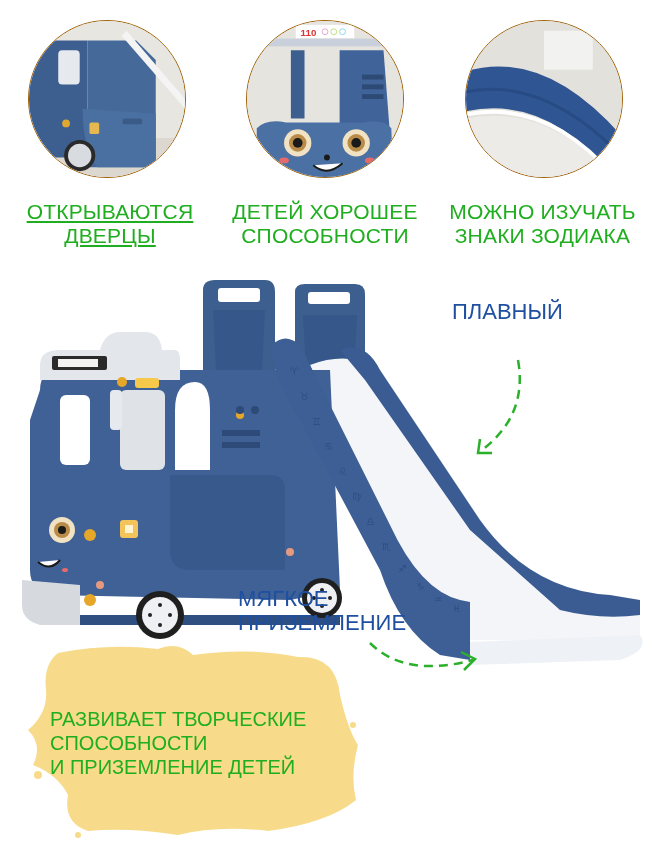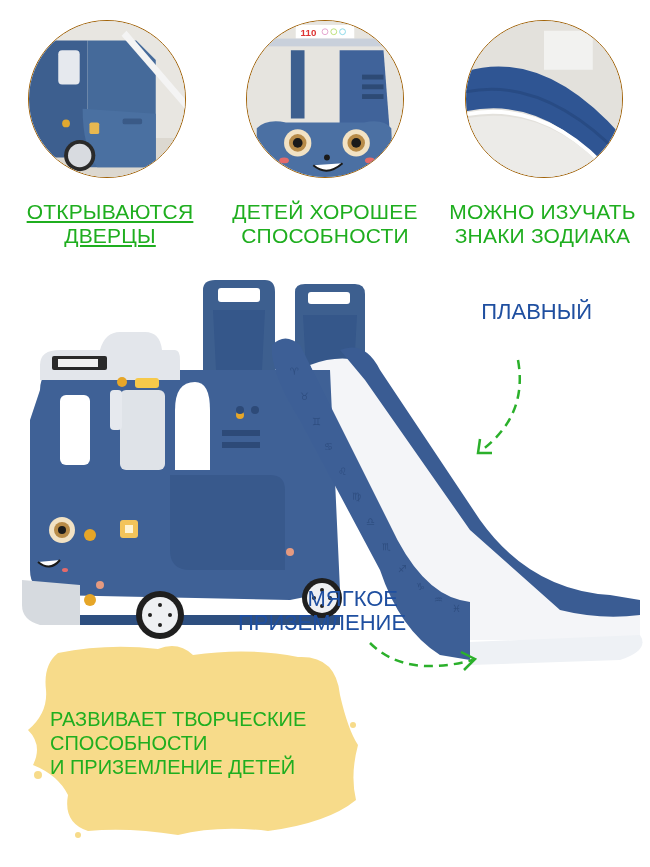--- a/index.html
+++ b/index.html
@@ -13,21 +13,21 @@
     border: 1px solid #a16207; overflow: hidden; background: #e9e7e2;
     box-sizing: border-box;
   }
   .circle svg { width: 100%; height: 100%; display: block; }
   .feature-caption {
     position: absolute; text-align: center; color: #1fae1f;
     font-size: 21px; line-height: 24px; letter-spacing: 0.2px;
     white-space: nowrap;
   }
   .blue-label {
-    position: absolute; text-align: right; color: #1f4fa0;
+    position: absolute; text-align: left; color: #1f4fa0;
     font-size: 22px; line-height: 24px; white-space: nowrap;
   }
   .product { position: absolute; left: 0; top: 270px; width: 650px; height: 400px; }
   .arrow { position: absolute; }
   .blob { position: absolute; left: 18px; top: 635px; width: 350px; height: 210px; }
   .blob-text {
     position: absolute; left: 50px; top: 707px; width: 300px; text-align: left;
     color: #1fae1f; font-size: 20px; line-height: 24px; white-space: nowrap;
   }
 </style>

